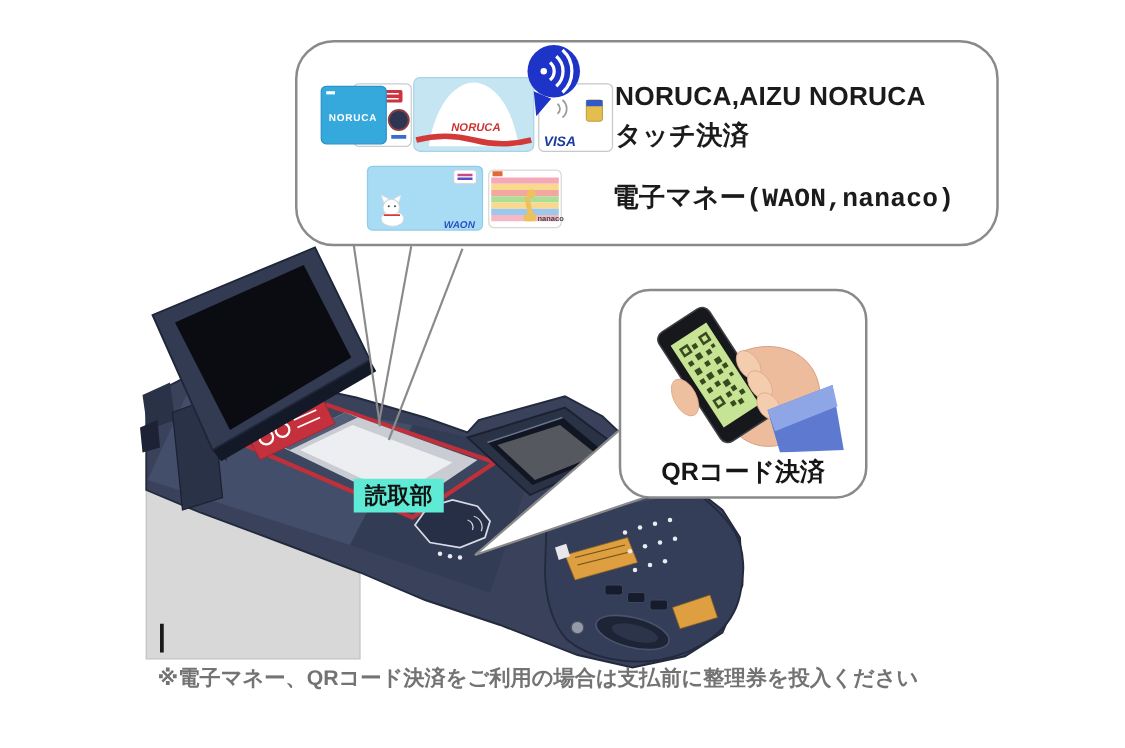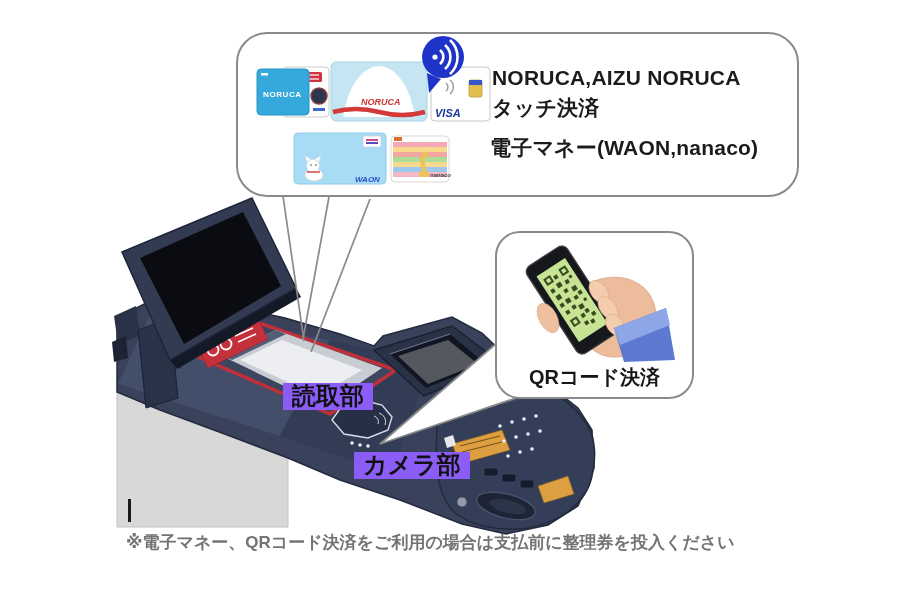--- a/index.html
+++ b/index.html
@@ -5,22 +5,22 @@
   html,body{margin:0;padding:0;background:#ffffff;}
   .stage{
     position:relative;width:900px;height:598px;background:#ffffff;overflow:hidden;
     font-family:"Liberation Sans","DejaVu Sans",sans-serif;color:#1a1a1a;
   }
   .stage svg{display:block;}
   .bg-art{position:absolute;left:0;top:0;z-index:1;}
   .cards-art{position:absolute;left:237px;top:33px;z-index:3;pointer-events:none;}
   .pay-text{position:absolute;z-index:4;font-size:21px;font-weight:600;letter-spacing:0.2px;white-space:nowrap;color:#1b1b1b;}
   .machine-label{
-    position:absolute;z-index:4;background:#8b5cf6;color:#111;
-    font-size:24px;font-weight:600;padding:2px 9px 3px 9px;line-height:22px;white-space:nowrap;
+    position:absolute;z-index:4;background:#5eead4;color:#111;
+    font-size:18px;font-weight:600;padding:2px 9px 3px 9px;line-height:22px;white-space:nowrap;
   }
   .qr-wrap{position:absolute;left:496px;top:232px;width:197px;height:166px;z-index:3;}
   .qr-label{position:absolute;left:0;right:0;top:132px;text-align:center;font-size:20px;font-weight:600;color:#161616;}
   .footnote{position:absolute;left:126px;top:531px;z-index:4;font-size:17px;font-weight:600;color:#737373;white-space:nowrap;}
 </style>
 </head>
 <body>
 
 <div class="stage">
 
@@ -203,21 +203,21 @@
         <rect x="184" y="124" width="4" height="16" fill="#edc25c" transform="rotate(-12 186 132)"></rect>
         <circle cx="188" cy="122" r="3.5" fill="#edc25c"></circle>
         <rect x="182" y="138" width="10" height="6" rx="2" fill="#edc25c"></rect>
       </g>
       <text x="193" y="144" font-size="6" font-weight="bold" fill="#444444" font-family="Liberation Sans, sans-serif">nanaco</text>
     </g>
   </svg>
 
   <div class="pay-text" style="left:492px;top:94px;">タッチ決済</div>
   <div class="pay-text" style="left:492px;top:66px;">NORUCA,AIZU NORUCA</div>
-  <div class="pay-text" style="left:490px;top:134px;">電子マネー(WAON,nanaco)</div>
+  <div class="pay-text" style="left:490px;top:144px;font-family:Liberation Mono, monospace;">電子マネー(WAON,nanaco)</div>
 
   <div class="qr-wrap">
     <svg width="197" height="130" viewBox="0 0 197 130">
 
       <path d="M92,52 C118,38 150,46 158,72 C166,98 152,118 128,124 C106,129 90,116 84,100 C80,86 82,62 92,52 Z" fill="#ecbc9c" stroke="#d8a084" stroke-width="0.8"></path>
 
       <g transform="translate(76,68) rotate(-33)">
         <rect x="-24" y="-52" width="48" height="104" rx="7" fill="#17181c" stroke="#404048" stroke-width="1.2"></rect>
         <rect x="-17" y="-39" width="34" height="78" fill="#c6e494"></rect>
         <g fill="#3a4a20">
@@ -258,17 +258,16 @@
       </g>
       <ellipse cx="52" cy="86" rx="9" ry="16" transform="rotate(-28 52 86)" fill="#eec0a0" stroke="#dca888" stroke-width="0.6"></ellipse>
 
       <polygon points="118,96 170,76 179,128 128,130" fill="#5d7ad0"></polygon>
       <polygon points="118,96 170,76 174,93 124,113" fill="#8fa6e6"></polygon>
     </svg>
     <div class="qr-label">QRコード決済</div>
   </div>
 
   <div class="machine-label" style="left:283px;top:383px;">読取部</div>
-  <div class="machine-label" style="left:354px;top:452px;">カメラ部</div>
 
   <div class="footnote">※電子マネー、QRコード決済をご利用の場合は支払前に整理券を投入ください</div>
 
 </div>
 
 </body></html>

